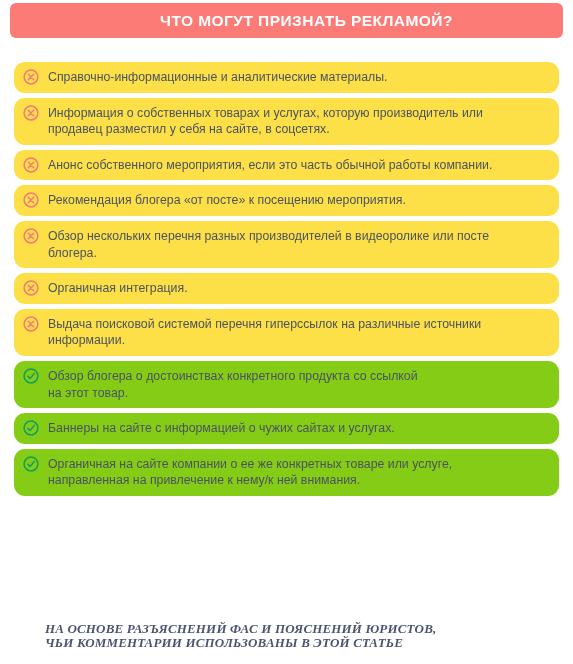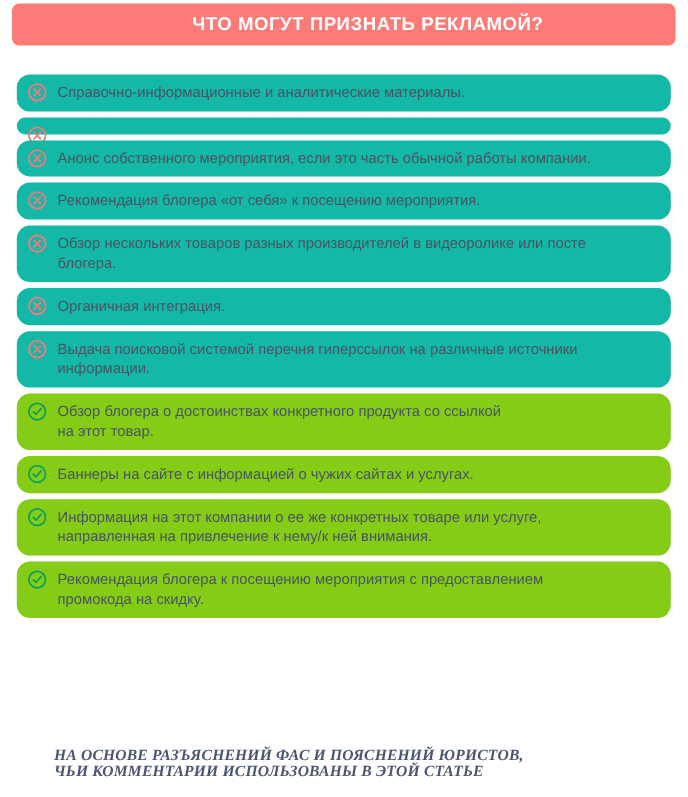--- a/index.html
+++ b/index.html
@@ -51,21 +51,21 @@
   .list {
     position: absolute;
     left: 14px;
     top: 62px;
     width: 545px;
   }
 
   .card {
     position: relative;
     box-sizing: border-box;
-    background: #14b8a6;
+    background: #fde047;
     border-radius: 11px;
     padding: 7px 14px 7px 34px;
     margin-bottom: 5px;
   }
   .card.green-bg {
     background: #84cc16;
   }
 
   .icon {
     position: absolute;
@@ -115,41 +115,43 @@
             <circle cx="8" cy="8" r="6.9" fill="none" stroke-width="1.5" stroke="#f4797d"></circle>
             <path fill="none" stroke-width="1.5" stroke-linecap="round" stroke-linejoin="round" stroke="#f4797d" d="M5.3 5.3 L10.7 10.7 M10.7 5.3 L5.3 10.7"></path>
           </svg></span>
         <div class="card-text">Справочно-информационные и аналитические материалы.</div>
       </div>
       <div class="card">
         <span class="icon"><svg viewBox="0 0 16 16" width="16" height="16">
             <circle cx="8" cy="8" r="6.9" fill="none" stroke-width="1.5" stroke="#f4797d"></circle>
             <path fill="none" stroke-width="1.5" stroke-linecap="round" stroke-linejoin="round" stroke="#f4797d" d="M5.3 5.3 L10.7 10.7 M10.7 5.3 L5.3 10.7"></path>
           </svg></span>
+        <div class="card-text">Информация о собственных товарах и услугах, которую производитель или
+продавец разместил у себя на сайте, в соцсетях.</div>
       </div>
       <div class="card">
         <span class="icon"><svg viewBox="0 0 16 16" width="16" height="16">
             <circle cx="8" cy="8" r="6.9" fill="none" stroke-width="1.5" stroke="#f4797d"></circle>
             <path fill="none" stroke-width="1.5" stroke-linecap="round" stroke-linejoin="round" stroke="#f4797d" d="M5.3 5.3 L10.7 10.7 M10.7 5.3 L5.3 10.7"></path>
           </svg></span>
         <div class="card-text">Анонс собственного мероприятия, если это часть обычной работы компании.</div>
       </div>
       <div class="card">
         <span class="icon"><svg viewBox="0 0 16 16" width="16" height="16">
             <circle cx="8" cy="8" r="6.9" fill="none" stroke-width="1.5" stroke="#f4797d"></circle>
             <path fill="none" stroke-width="1.5" stroke-linecap="round" stroke-linejoin="round" stroke="#f4797d" d="M5.3 5.3 L10.7 10.7 M10.7 5.3 L5.3 10.7"></path>
           </svg></span>
-        <div class="card-text">Рекомендация блогера «от себя» к посещению мероприятия.</div>
+        <div class="card-text">Рекомендация блогера «от посте» к посещению мероприятия.</div>
       </div>
       <div class="card">
         <span class="icon"><svg viewBox="0 0 16 16" width="16" height="16">
             <circle cx="8" cy="8" r="6.9" fill="none" stroke-width="1.5" stroke="#f4797d"></circle>
             <path fill="none" stroke-width="1.5" stroke-linecap="round" stroke-linejoin="round" stroke="#f4797d" d="M5.3 5.3 L10.7 10.7 M10.7 5.3 L5.3 10.7"></path>
           </svg></span>
-        <div class="card-text">Обзор нескольких товаров разных производителей в видеоролике или посте
+        <div class="card-text">Обзор нескольких перечня разных производителей в видеоролике или посте
 блогера.</div>
       </div>
       <div class="card">
         <span class="icon"><svg viewBox="0 0 16 16" width="16" height="16">
             <circle cx="8" cy="8" r="6.9" fill="none" stroke-width="1.5" stroke="#f4797d"></circle>
             <path fill="none" stroke-width="1.5" stroke-linecap="round" stroke-linejoin="round" stroke="#f4797d" d="M5.3 5.3 L10.7 10.7 M10.7 5.3 L5.3 10.7"></path>
           </svg></span>
         <div class="card-text">Органичная интеграция.</div>
       </div>
       <div class="card">
@@ -173,29 +175,21 @@
             <circle cx="8" cy="8" r="6.9" fill="none" stroke-width="1.5" stroke="#13a05a"></circle>
             <path fill="none" stroke-width="1.5" stroke-linecap="round" stroke-linejoin="round" stroke="#13a05a" d="M4.8 8.2 L7 10.4 L11.3 5.4"></path>
           </svg></span>
         <div class="card-text">Баннеры на сайте с информацией о чужих сайтах и услугах.</div>
       </div>
       <div class="card green-bg">
         <span class="icon"><svg viewBox="0 0 16 16" width="16" height="16">
             <circle cx="8" cy="8" r="6.9" fill="none" stroke-width="1.5" stroke="#13a05a"></circle>
             <path fill="none" stroke-width="1.5" stroke-linecap="round" stroke-linejoin="round" stroke="#13a05a" d="M4.8 8.2 L7 10.4 L11.3 5.4"></path>
           </svg></span>
-        <div class="card-text">Информация на этот компании о ее же конкретных товаре или услуге,
+        <div class="card-text">Органичная на сайте компании о ее же конкретных товаре или услуге,
 направленная на привлечение к нему/к ней внимания.</div>
-      </div>
-      <div class="card green-bg">
-        <span class="icon"><svg viewBox="0 0 16 16" width="16" height="16">
-            <circle cx="8" cy="8" r="6.9" fill="none" stroke-width="1.5" stroke="#13a05a"></circle>
-            <path fill="none" stroke-width="1.5" stroke-linecap="round" stroke-linejoin="round" stroke="#13a05a" d="M4.8 8.2 L7 10.4 L11.3 5.4"></path>
-          </svg></span>
-        <div class="card-text">Рекомендация блогера к посещению мероприятия с предоставлением
-промокода на скидку.</div>
       </div>
     </div>
 
   <div class="footer-note">НА ОСНОВЕ РАЗЪЯСНЕНИЙ ФАС И ПОЯСНЕНИЙ ЮРИСТОВ,
 ЧЬИ КОММЕНТАРИИ ИСПОЛЬЗОВАНЫ В ЭТОЙ СТАТЬЕ</div>
 
 </div>
 
 </body></html>

